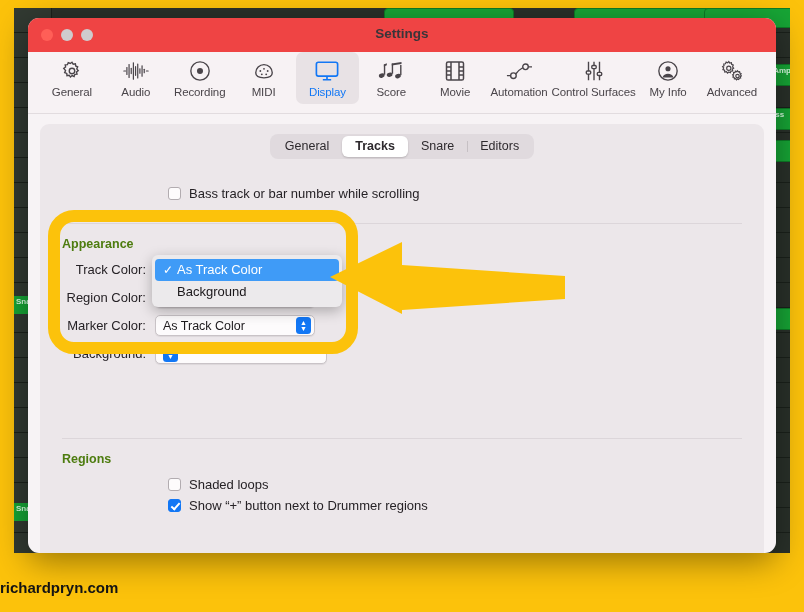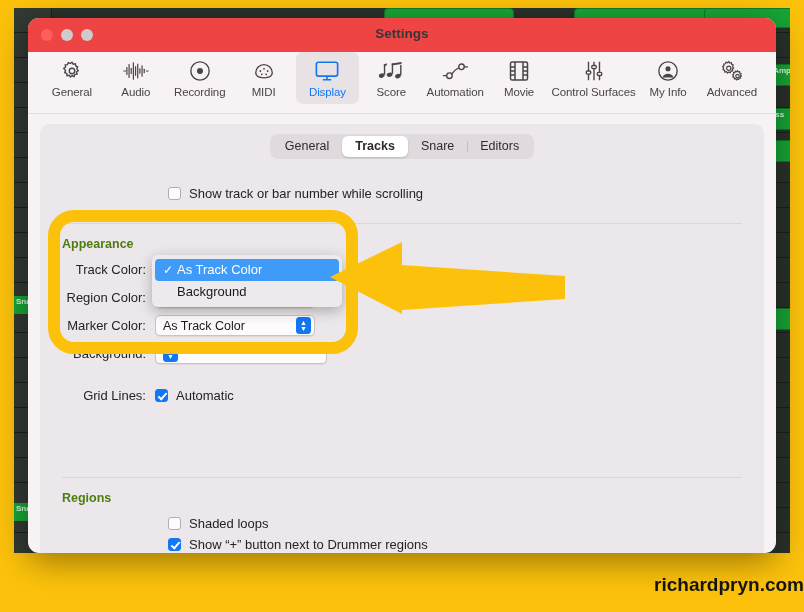--- a/index.html
+++ b/index.html
@@ -197,22 +197,22 @@
     left: 48px; top: 210px; width: 310px; height: 144px;
     border: 12px solid #FCC20B;
     border-radius: 26px;
     z-index: 50;
     pointer-events: none;
   }
   #arrow { position: absolute; left: 330px; top: 232px; z-index: 49; }
 
   #footer-url {
     position: absolute; left: 0; right: 0; bottom: 16px;
-    text-align: right;
-    font-size: 19px; font-weight: bold; color: #141414;
+    text-align: left;
+    font-size: 15px; font-weight: bold; color: #141414;
   }
 </style>
 </head>
 <body>
 
 <div id="daw-bg">
   <div id="bg-lanes">
       <div class="track-lane" style="top: 0px; height: 25px;">
         <div class="lane-head"></div>
       </div>
@@ -372,40 +372,40 @@
             <rect x="14.8" y="3" width="1.5" height="11"></rect>
             <ellipse cx="21.5" cy="16.5" rx="3.1" ry="2.3" transform="rotate(-16 21.5 16.5)"></ellipse>
             <rect x="23.8" y="4.5" width="1.5" height="11"></rect>
             <path d="M14.8 3l10.5-1.7v2.2L14.8 5.2z"></path>
           </svg>
         </div>
         <div class="tb-lbl">Score</div>
       </div>
       <div class="tb-item">
         <div class="tb-ico">
+          <svg width="20" height="22" viewBox="0 0 20 22" fill="none" stroke="#4a454a" stroke-width="1.5">
+            <rect x="1.5" y="2" width="17" height="18" rx="1.6"></rect>
+            <path d="M6 2v18M14 2v18"></path>
+            <path d="M1.5 7h4.5M1.5 11h4.5M1.5 15h4.5M14 7h4.5M14 11h4.5M14 15h4.5"></path>
+          </svg>
+        </div>
+        <div class="tb-lbl">Movie</div>
+      </div>
+      <div class="tb-item">
+        <div class="tb-ico">
           <svg width="26" height="22" viewBox="0 0 28 22" fill="none" stroke="#4a454a" stroke-width="1.5">
             <path d="M1 16h4"></path>
             <circle cx="8" cy="16" r="3"></circle>
             <path d="M10.5 14.2C13 11 15 9 18 7.5"></path>
             <circle cx="21" cy="6.5" r="3"></circle>
             <path d="M24 6.5h4"></path>
           </svg>
         </div>
         <div class="tb-lbl">Automation</div>
       </div>
-      <div class="tb-item">
-        <div class="tb-ico">
-          <svg width="20" height="22" viewBox="0 0 20 22" fill="none" stroke="#4a454a" stroke-width="1.5">
-            <rect x="1.5" y="2" width="17" height="18" rx="1.6"></rect>
-            <path d="M6 2v18M14 2v18"></path>
-            <path d="M1.5 7h4.5M1.5 11h4.5M1.5 15h4.5M14 7h4.5M14 11h4.5M14 15h4.5"></path>
-          </svg>
-        </div>
-        <div class="tb-lbl">Movie</div>
-      </div>
       <div class="tb-item" style="width: 100px;">
         <div class="tb-ico">
           <svg width="22" height="22" viewBox="0 0 24 24" fill="none" stroke="#4a454a" stroke-width="1.5">
             <path d="M6 2v20M12 2v20M18 2v20"></path>
             <rect x="3.6" y="12" width="4.8" height="3.4" rx="1.1" fill="#f7f2f4"></rect>
             <rect x="9.6" y="6" width="4.8" height="3.4" rx="1.1" fill="#f7f2f4"></rect>
             <rect x="15.6" y="13.5" width="4.8" height="3.4" rx="1.1" fill="#f7f2f4"></rect>
           </svg>
         </div>
         <div class="tb-lbl">Control Surfaces</div>
@@ -439,21 +439,21 @@
       <div class="tabs-shell">
           <div class="tab">General</div>
           <div class="tab active">Tracks</div>
           <div class="tab">Snare</div>
           <div class="tab sep">Editors</div>
         </div>
     </div>
 
     <div class="row" style="margin:27px 0 0 128px;">
       <div class="checkbox" id="cb-scroll"></div>
-      <span>Show track or bar number while scrolling</span>
+      <span>Bass track or bar number while scrolling</span>
     </div>
 
     <div class="hr" style="margin:22px 22px 0 22px;"></div>
 
     <div class="section-title" style="margin:13px 0 0 22px;">Appearance</div>
 
     <div id="appearance-fields" style="margin-top:8px;">
         <div class="row" style="margin: 0px 0px 0px 22px;">
           <div class="field-label" style="width: 84px;">Track Color:</div>
           <div class="popup-btn" style="width: 172px; margin-left: 9px;">
@@ -488,25 +488,20 @@
           <div class="field-label" style="width: 84px;">Background:</div>
           <div class="popup-btn" style="width: 172px; margin-left: 9px;">
             <span class="chev">
               <span style="font-size:7px">▲</span>
               <span style="font-size:7px">▼</span>
             </span>
           </div>
         </div>
       </div>
 
-    <div class="row" style="margin:24px 0 0 22px;">
-      <div class="field-label" style="width:84px;">Grid Lines:</div>
-      <div class="checkbox on" style="margin-left:9px;"></div>
-      <span>Automatic</span>
-    </div>
 
     <div class="hr" style="margin:74px 22px 0 22px;"></div>
 
     <div class="section-title" style="margin:13px 0 0 22px;">Regions</div>
 
     <div id="regions-items" style="margin-top:11px;">
         <div class="row" style="margin: 0px 0px 0px 128px;">
           <div class="checkbox"></div>
           <span>Shaded loops</span>
         </div>

